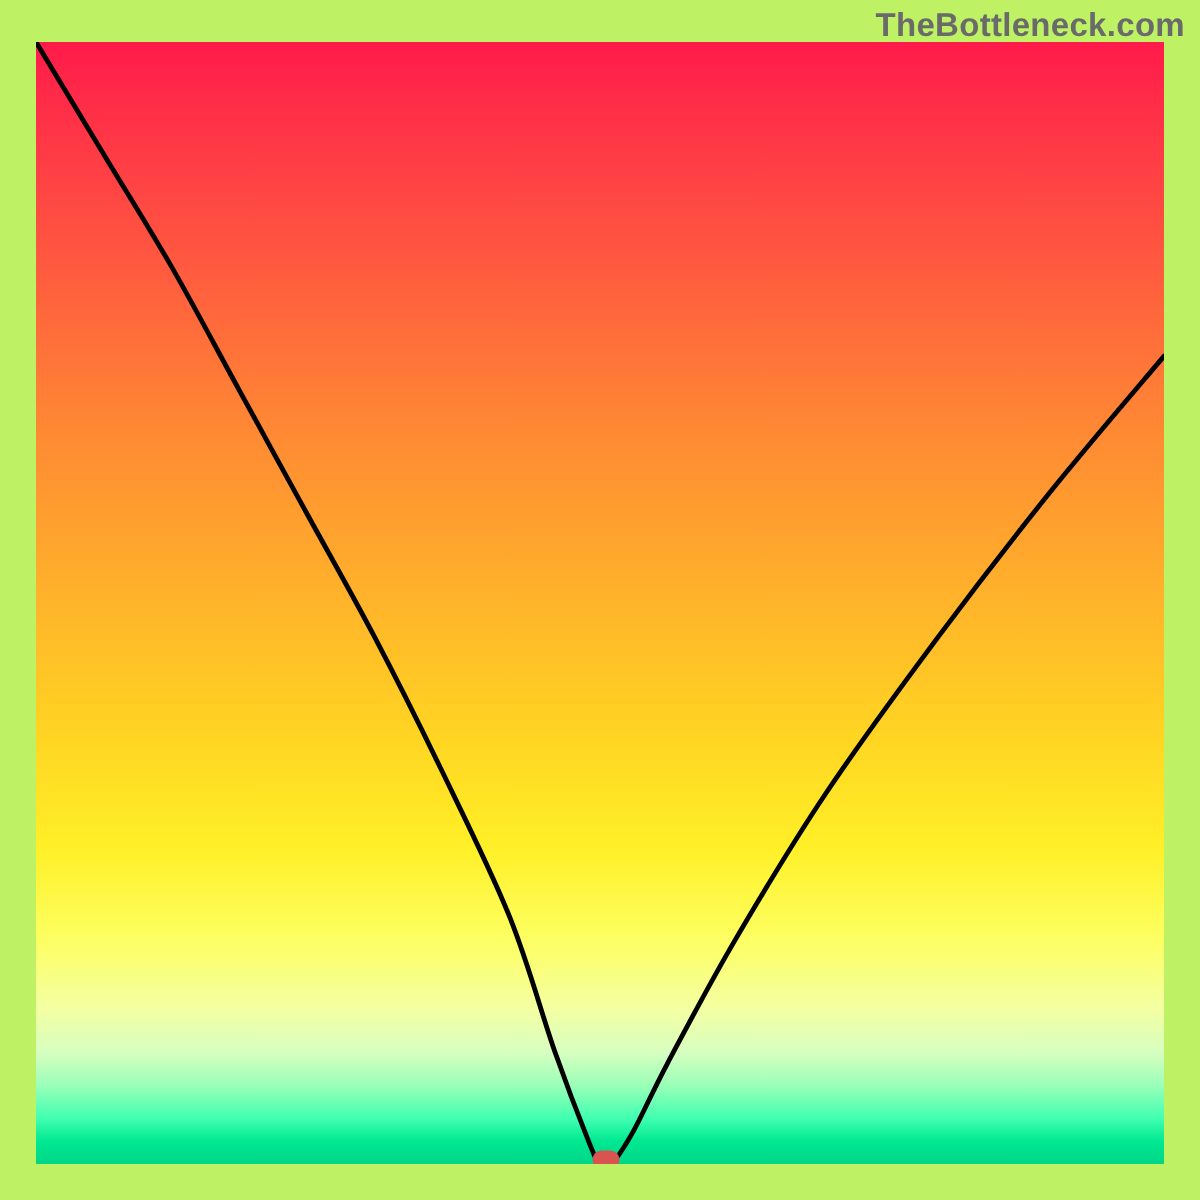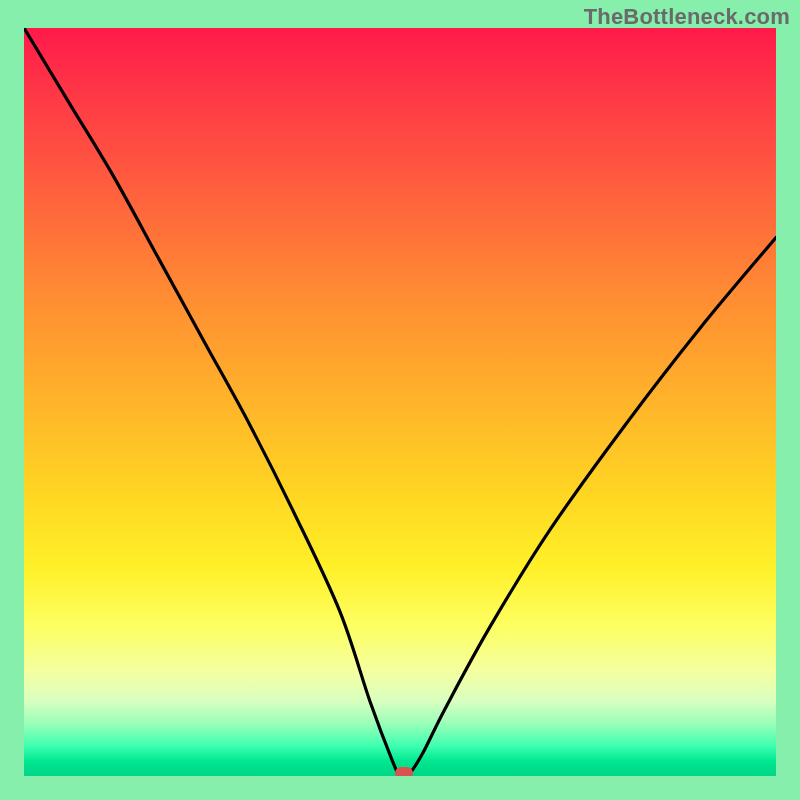--- a/index.html
+++ b/index.html
@@ -8,21 +8,21 @@
     width: 800px;
     height: 800px;
     background: #000;
     font-family: Arial, Helvetica, sans-serif;
     overflow: hidden;
   }
   .frame {
     position: relative;
     width: 800px;
     height: 800px;
-    background: #86efac;
+    background: #bef264;
   }
   .watermark {
     position: absolute;
     top: 4px;
     right: 10px;
     color: #6a6a6a;
     font-size: 22px;
     font-weight: 600;
     letter-spacing: 0.2px;
     z-index: 20;

